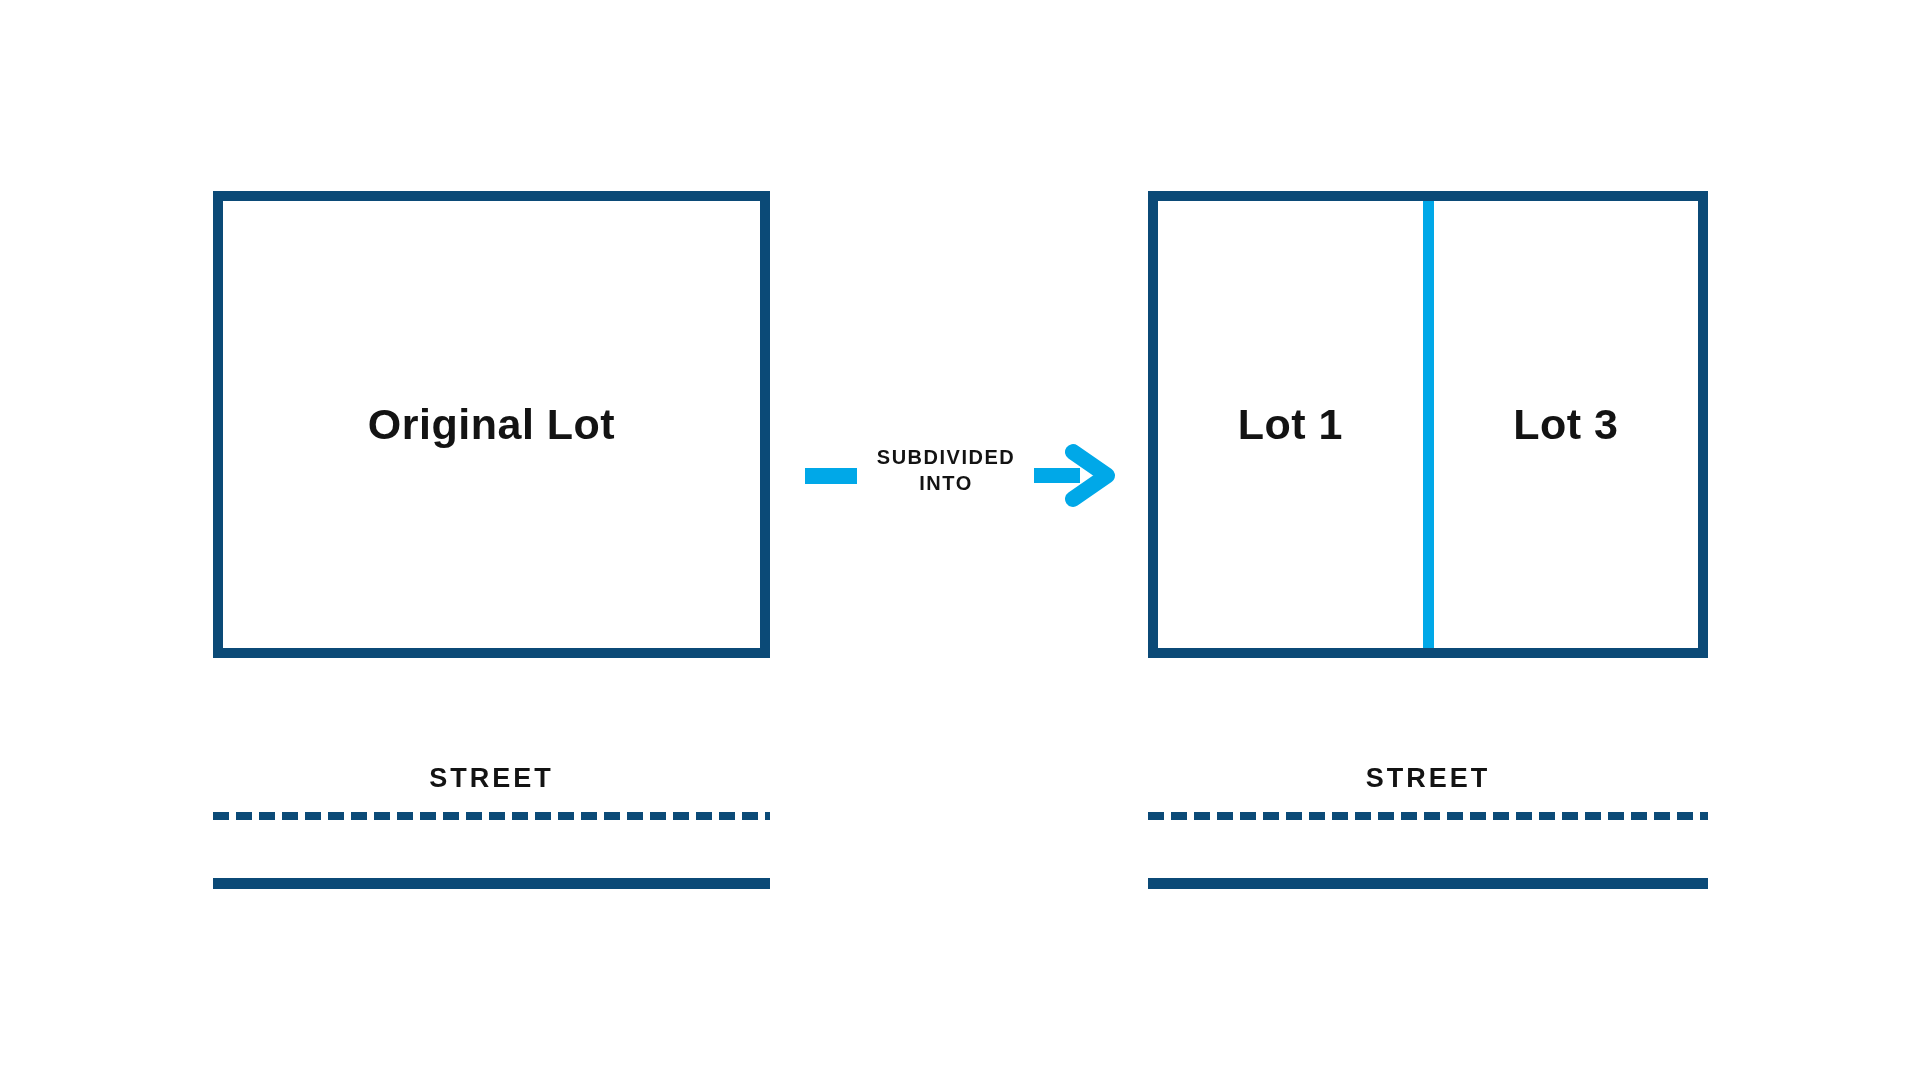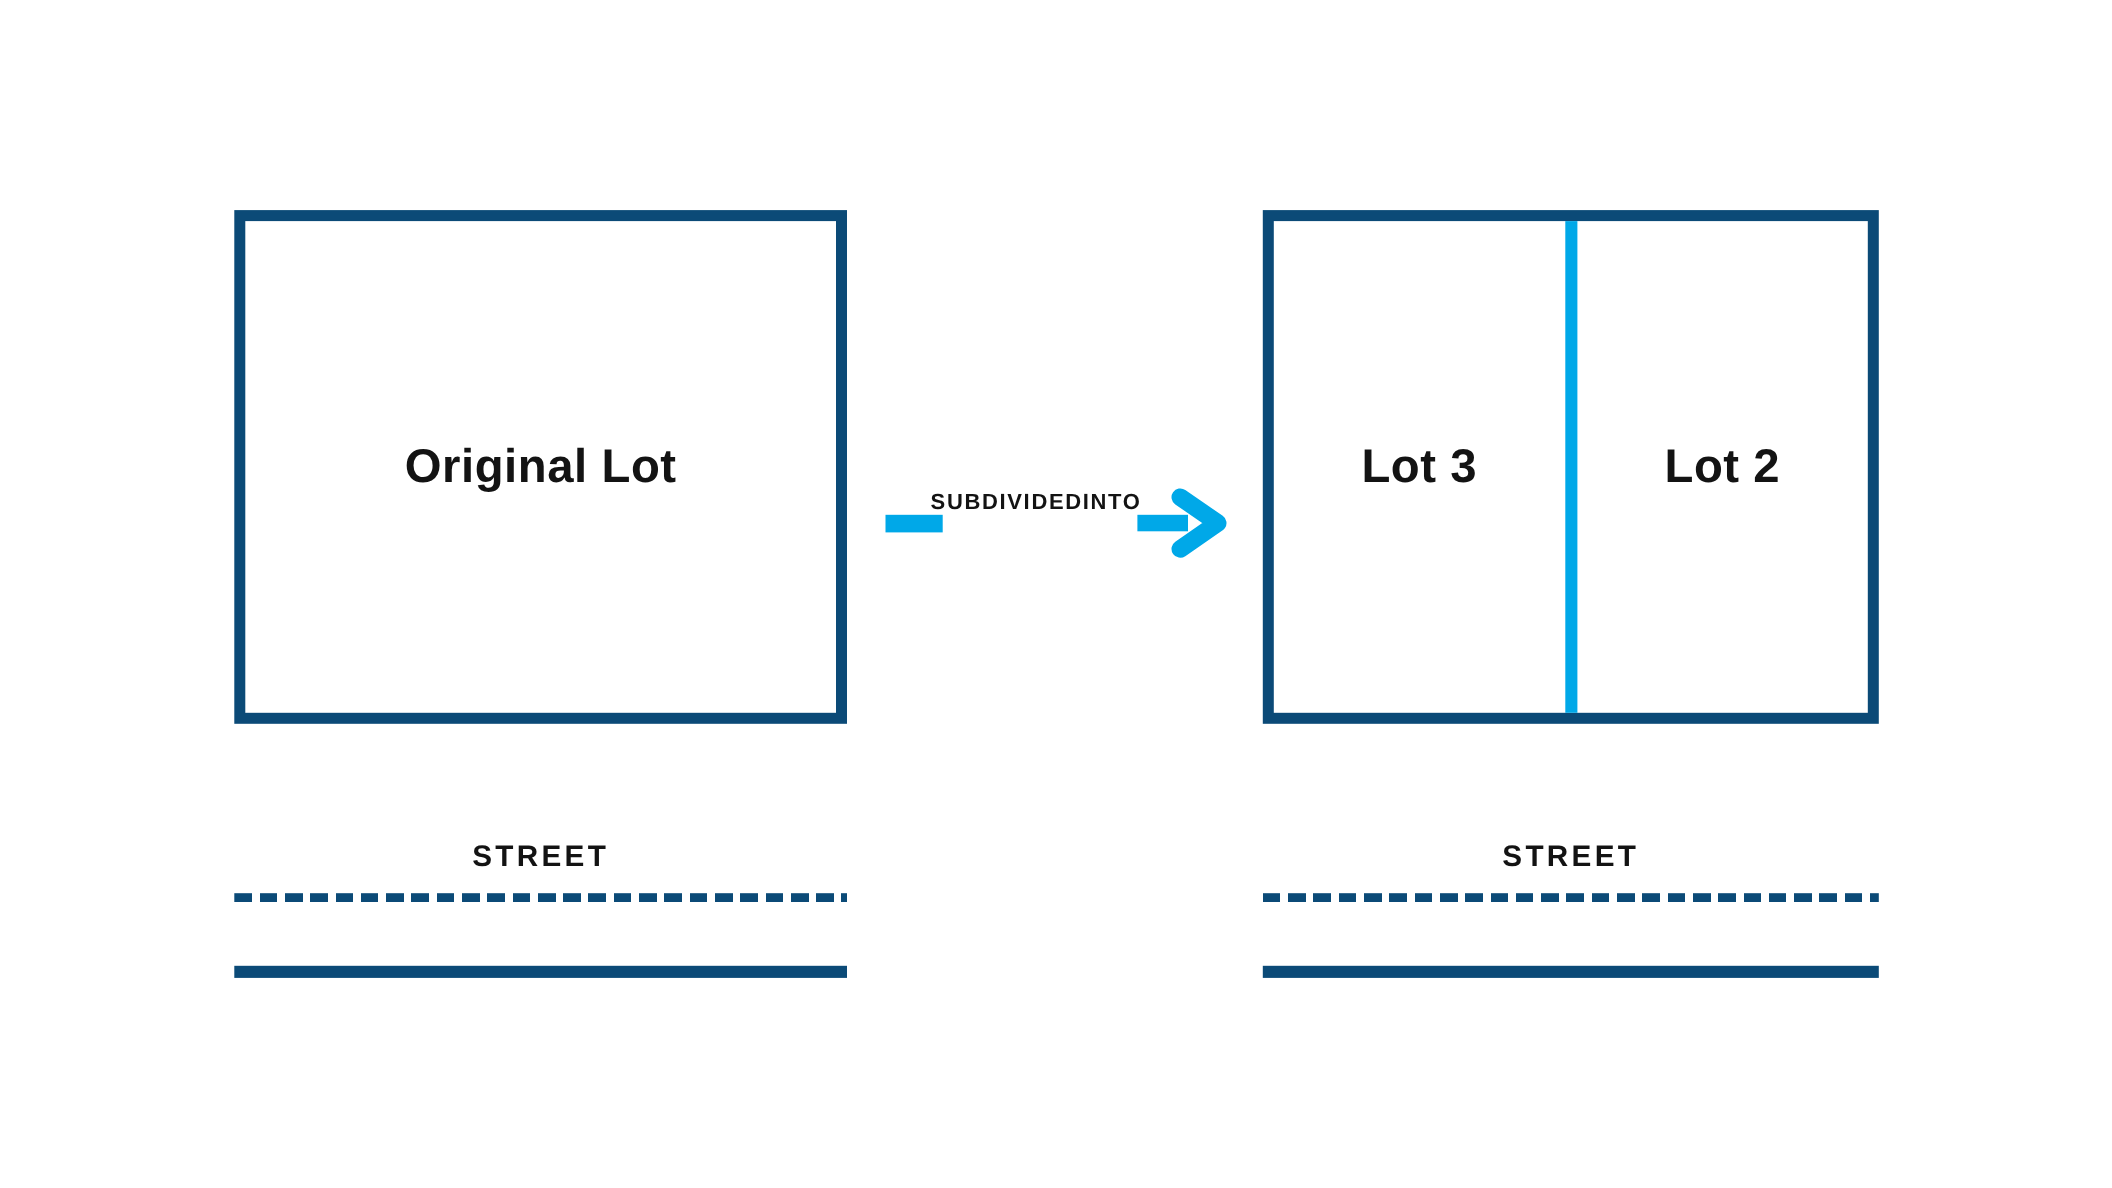--- a/index.html
+++ b/index.html
@@ -92,21 +92,21 @@
     width: 52px;
     height: 16px;
     background: var(--cyan);
   }
   .connector-text {
     position: absolute;
     left: 846px;
     top: 444px;
     width: 200px;
     display: flex;
-    flex-direction: row;
+    flex-direction: column;
     align-items: center;
     text-align: center;
     font-size: 20px;
     font-weight: 700;
     letter-spacing: 1.5px;
     line-height: 26px;
     color: var(--ink);
   }
   .arrow-svg {
     position: absolute;
@@ -141,24 +141,24 @@
     <span>SUBDIVIDED</span>
     <span>INTO</span>
   </div>
   <svg class="arrow-svg" viewBox="0 0 90 75" aria-hidden="true">
     <rect x="6" y="28" width="46" height="15"></rect>
     <path d="M45 12 L79 35.5 L45 59"></path>
   </svg>
 
   <div class="lot-box right-box">
     <div class="half">
-      <span class="lot-label">Lot 3</span>
+      <span class="lot-label">Lot 1</span>
     </div>
     <div class="divider"></div>
     <div class="half">
-      <span class="lot-label">Lot 2</span>
+      <span class="lot-label">Lot 3</span>
     </div>
   </div>
   <div class="street-label right-street">STREET</div>
   <div class="dashed-line right-dash"></div>
   <div class="solid-line right-solid"></div>
 
 </div>
 
 </body></html>

